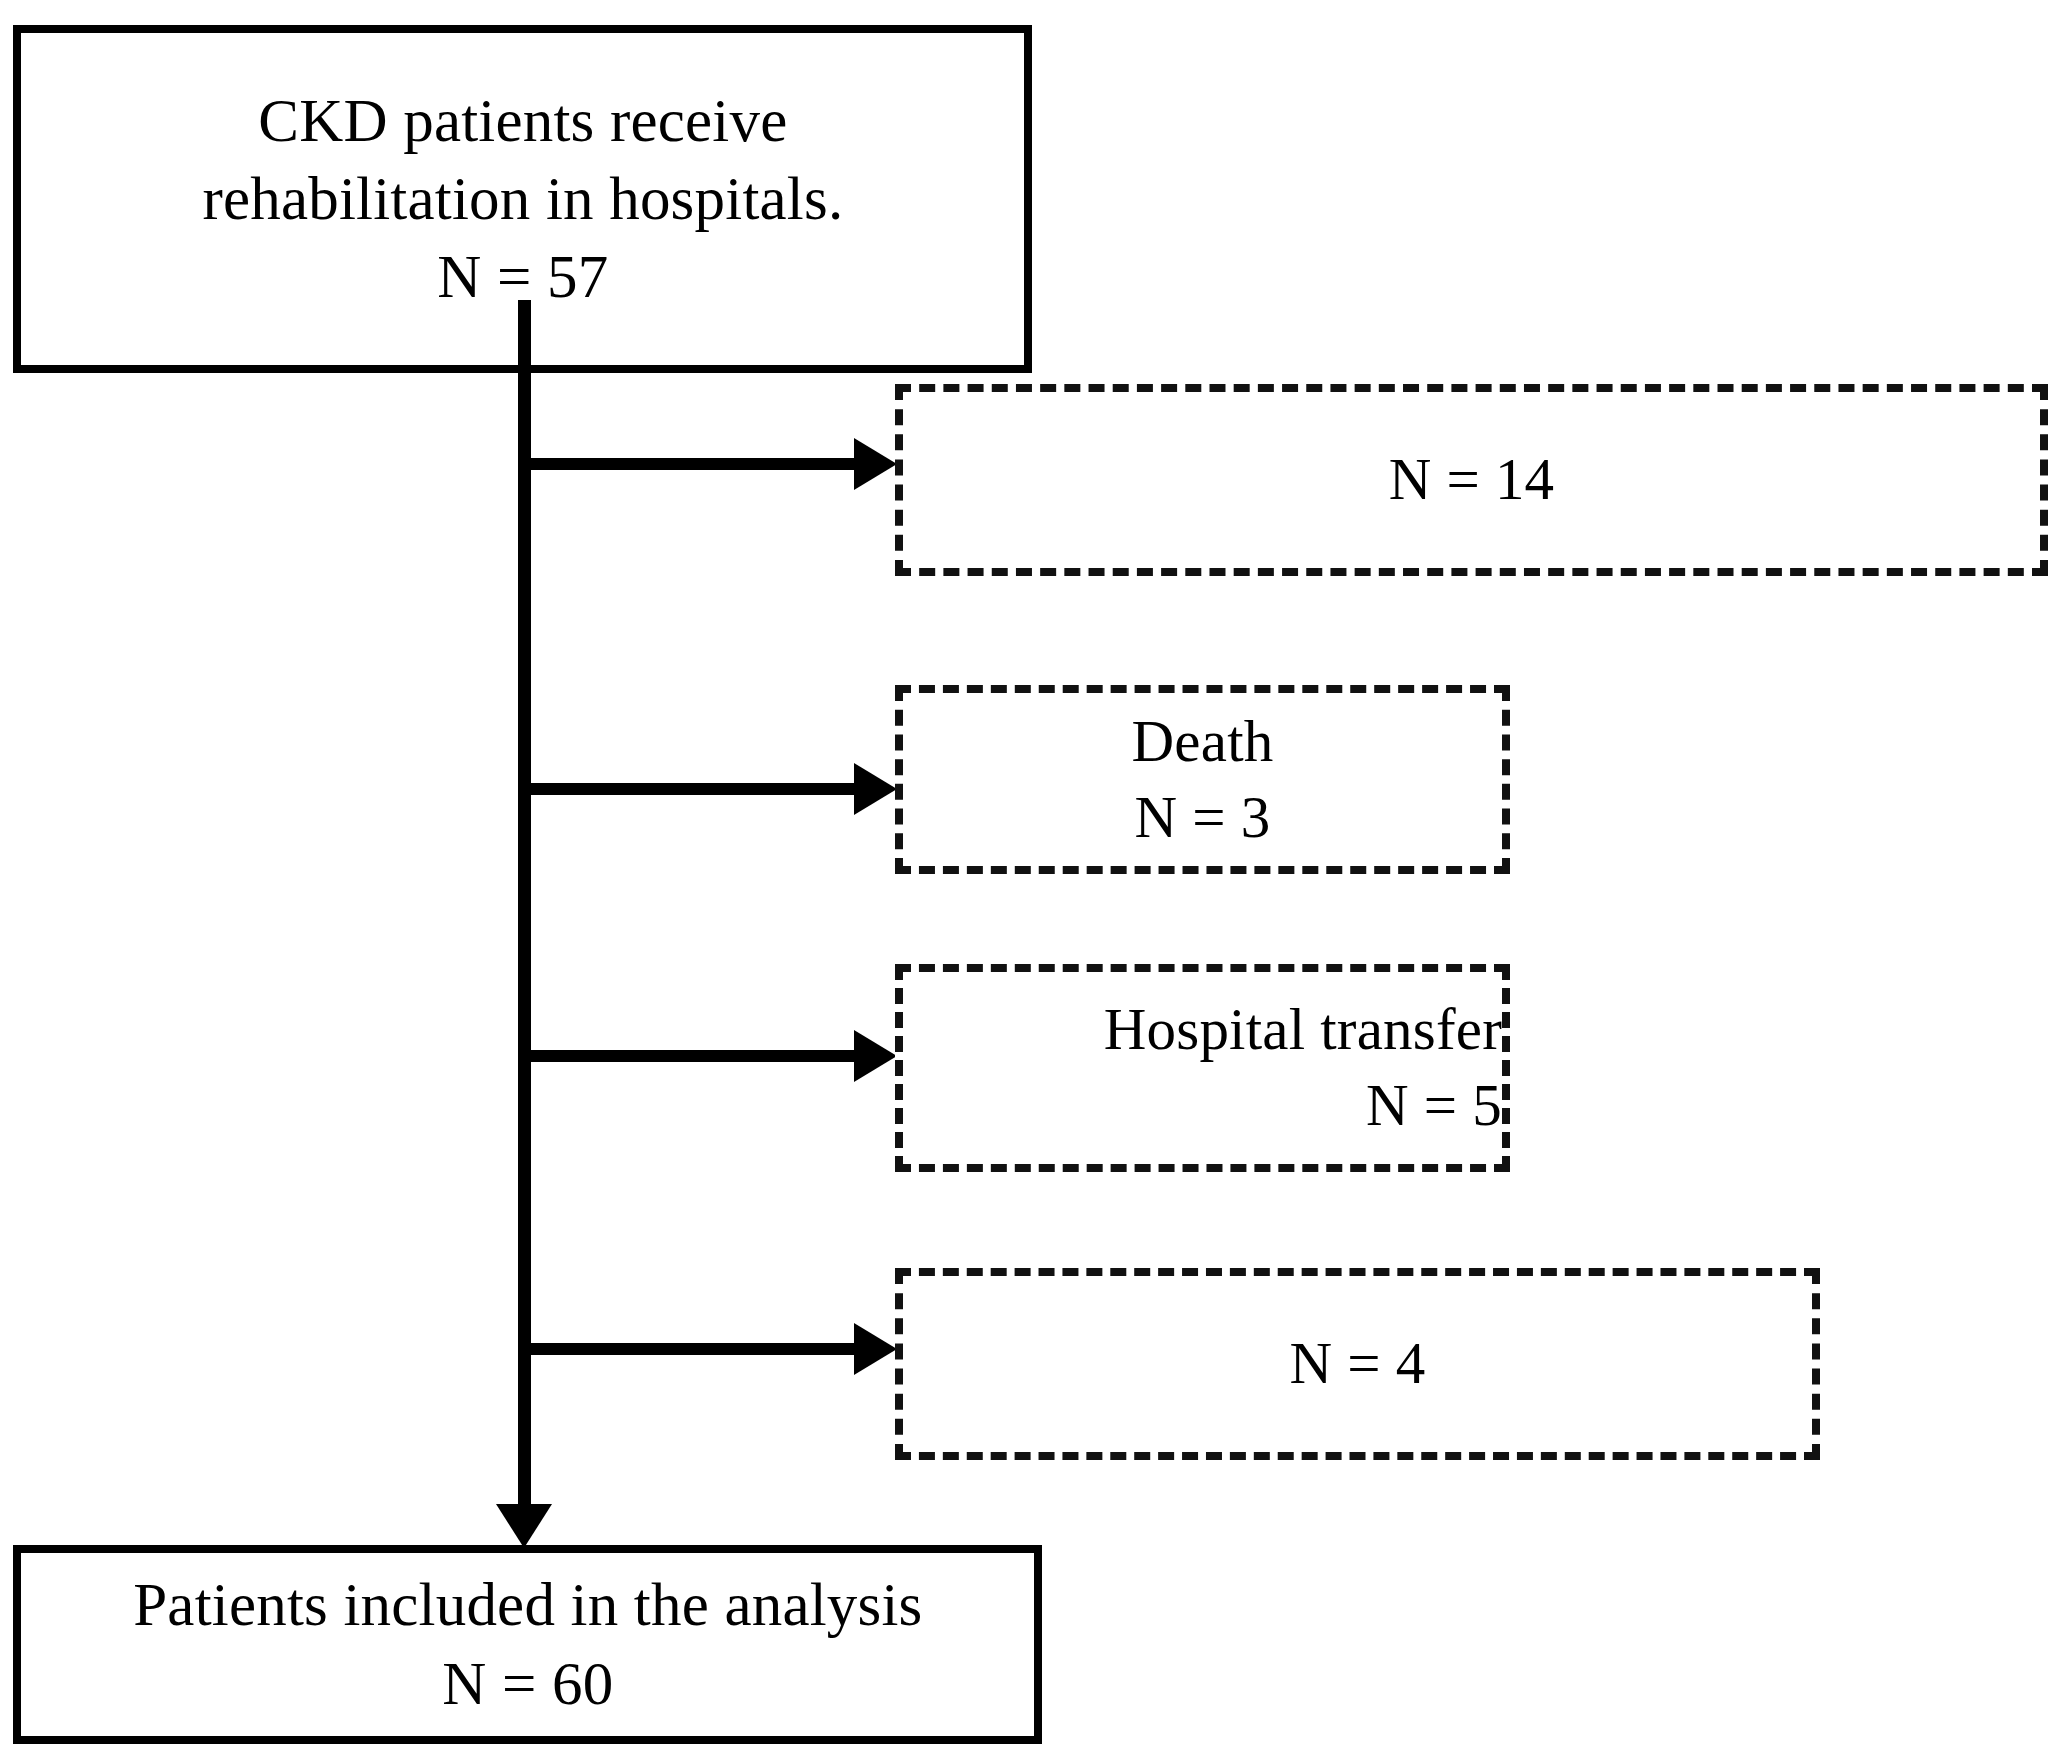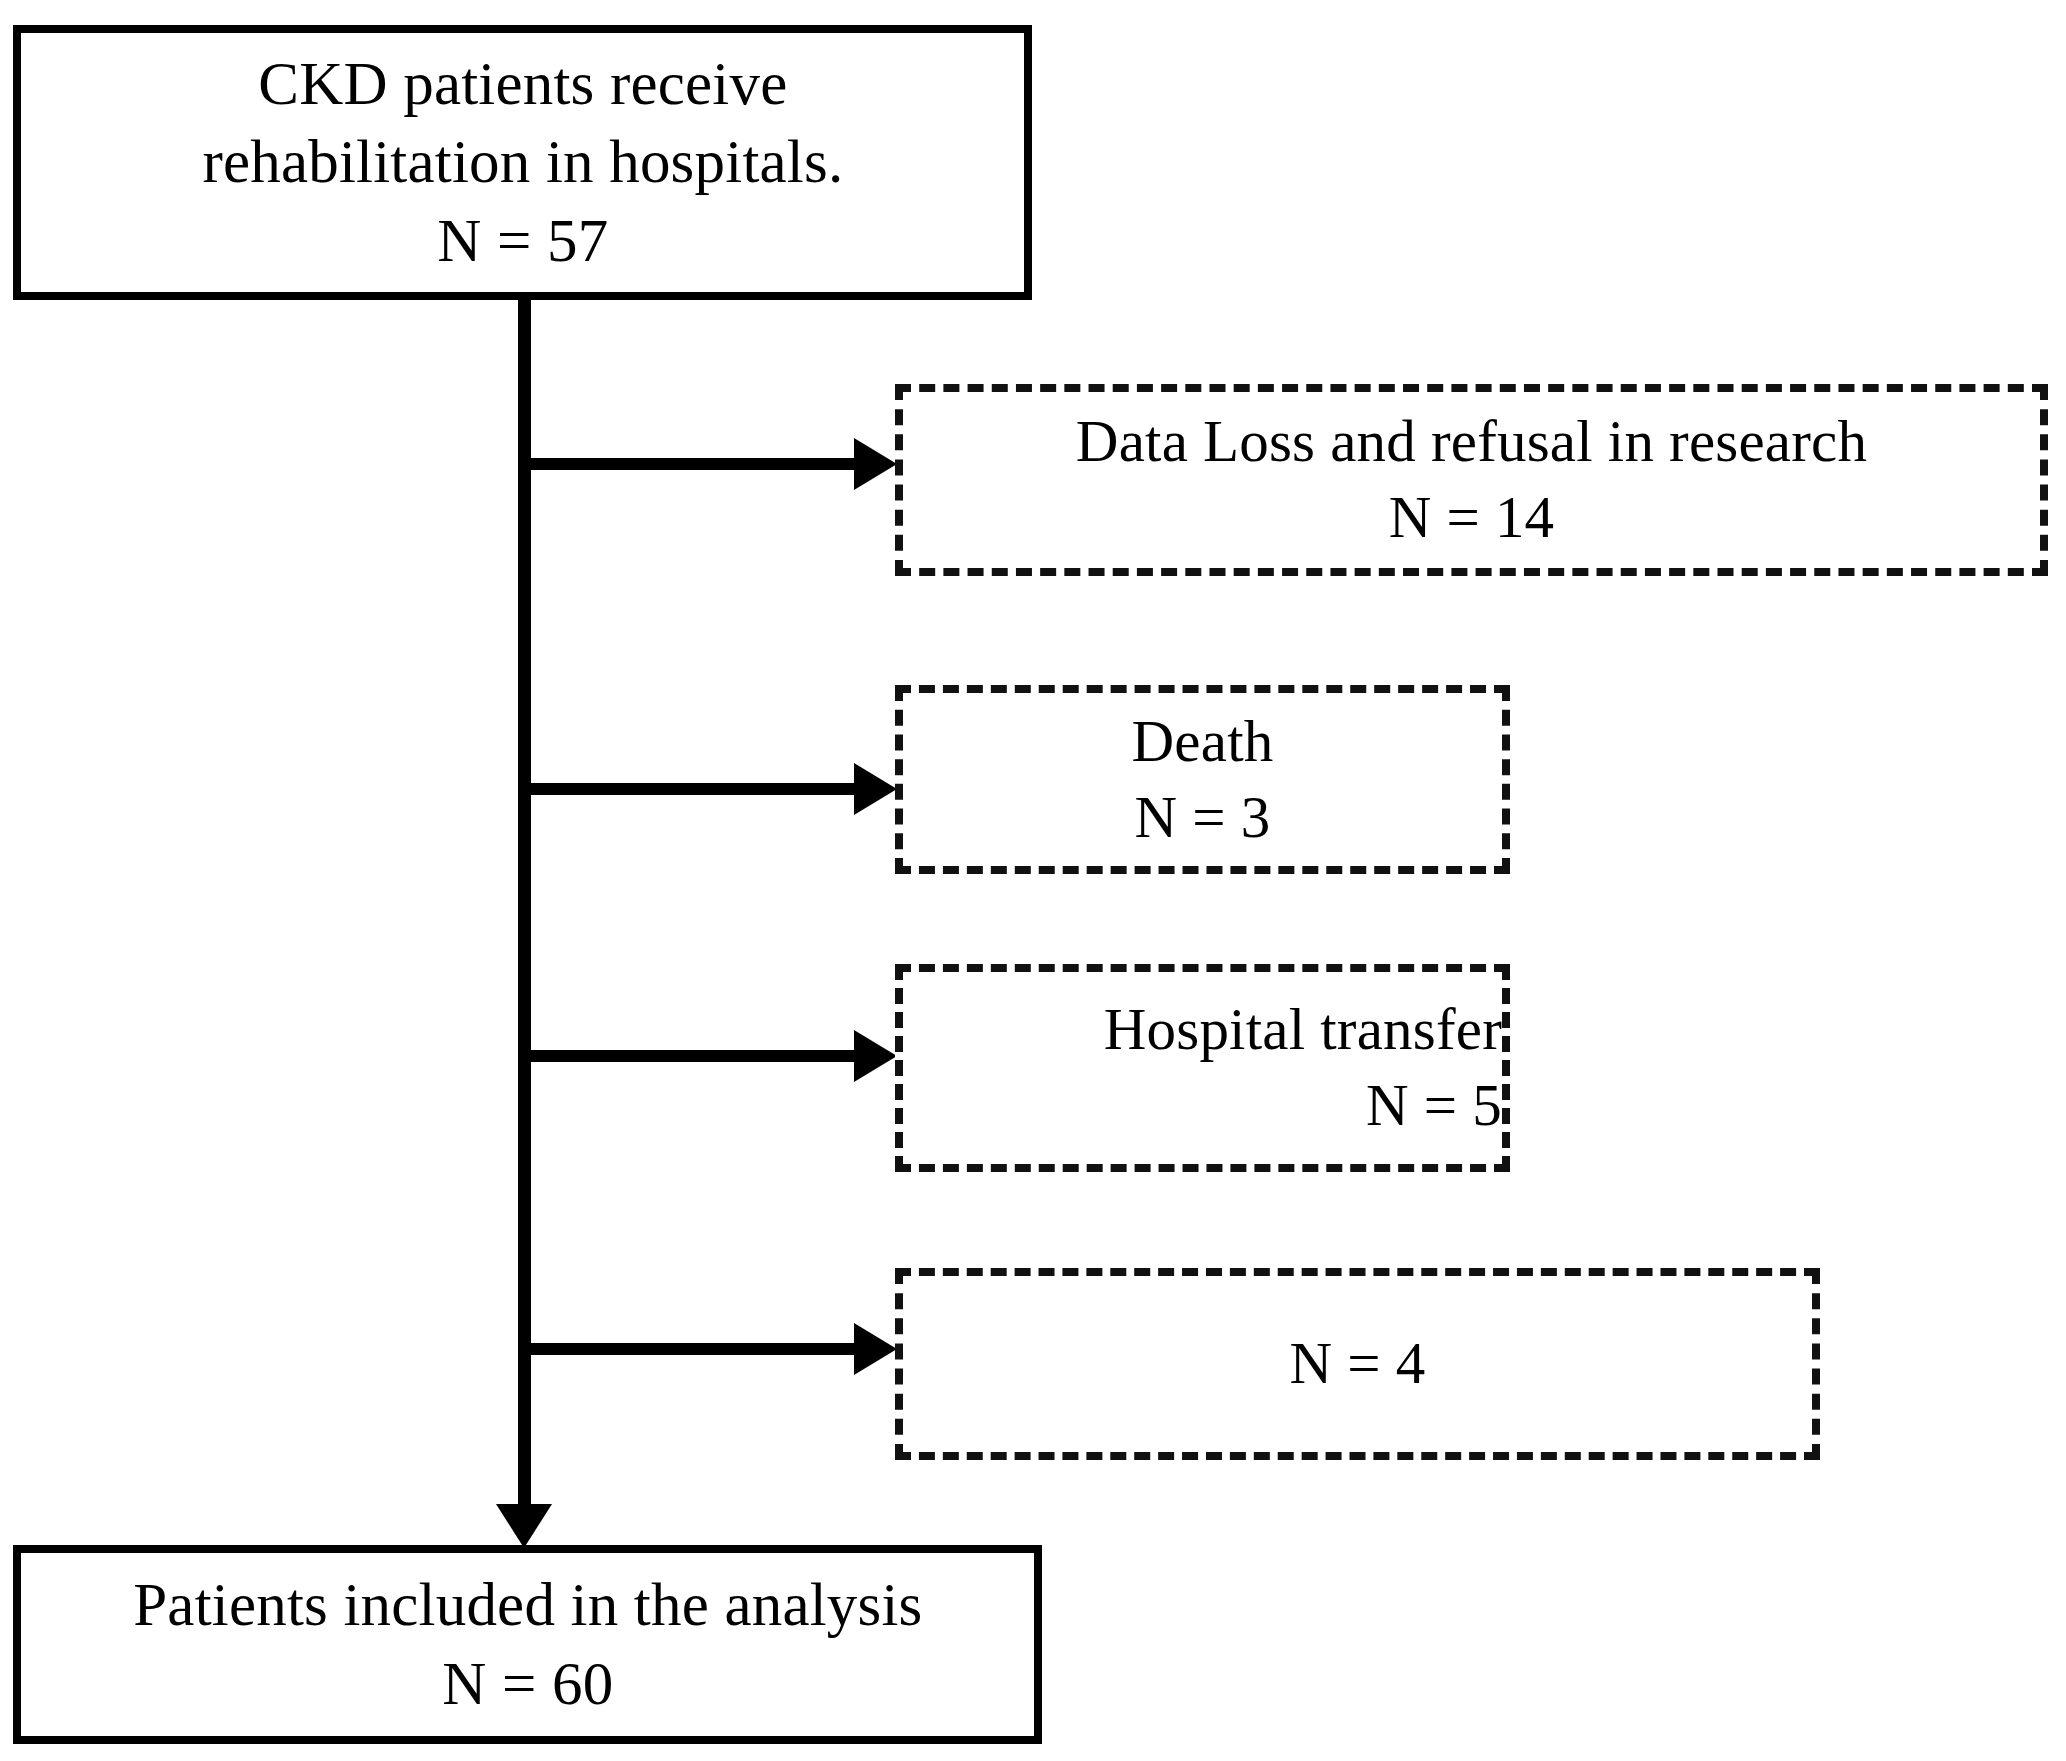--- a/index.html
+++ b/index.html
@@ -38,21 +38,21 @@
   .node.dashed {
     border: 8.6px dashed #111111;
   }
   .node-line {
     display: block;
     white-space: nowrap;
     letter-spacing: 0.2px;
   }
 
   
-  #node-source      { left: 13.4px;  top: 25px;   width: 1019px; height: 275px; font-size: 61px; }
+  #node-source      { left: 13.4px;  top: 25px;   width: 1019px; height: 348px; font-size: 61px; }
   #node-excl-1      { left: 895px; top: 384px;  width: 1153px; height: 192px; font-size: 59px; }
   #node-excl-2      { left: 895px; top: 685px;  width: 615px;  height: 189px; font-size: 59px; }
   #node-excl-3      { left: 895px; top: 964px; width: 615px;  height: 208px; font-size: 59px; align-items: flex-end; }
   #node-excl-4      { left: 895px; top: 1268px; width: 925px;  height: 192px; font-size: 59px; }
   #node-included    { left: 13.4px;  top: 1545px; width: 1029px; height: 199px; font-size: 61px; }
 
   
   .trunk {
     position: absolute;
     left: 518px;
@@ -107,21 +107,20 @@
     <span class="node-line">rehabilitation in hospitals.</span>
     <span class="node-line">N = 57</span>
   </div>
 
   <div class="trunk"></div>
   <div class="trunk-arrowhead"></div>
 
   <div class="branch" id="branch-1"></div>
   <div class="branch-arrowhead" id="branch-arrow-1"></div>
   <div class="node dashed" id="node-excl-1">
-    <span class="node-line">Data Loss and refusal in research</span>
     <span class="node-line">N = 14</span>
   </div>
 
   <div class="branch" id="branch-2"></div>
   <div class="branch-arrowhead" id="branch-arrow-2"></div>
   <div class="node dashed" id="node-excl-2">
     <span class="node-line">Death</span>
     <span class="node-line">N = 3</span>
   </div>
 

